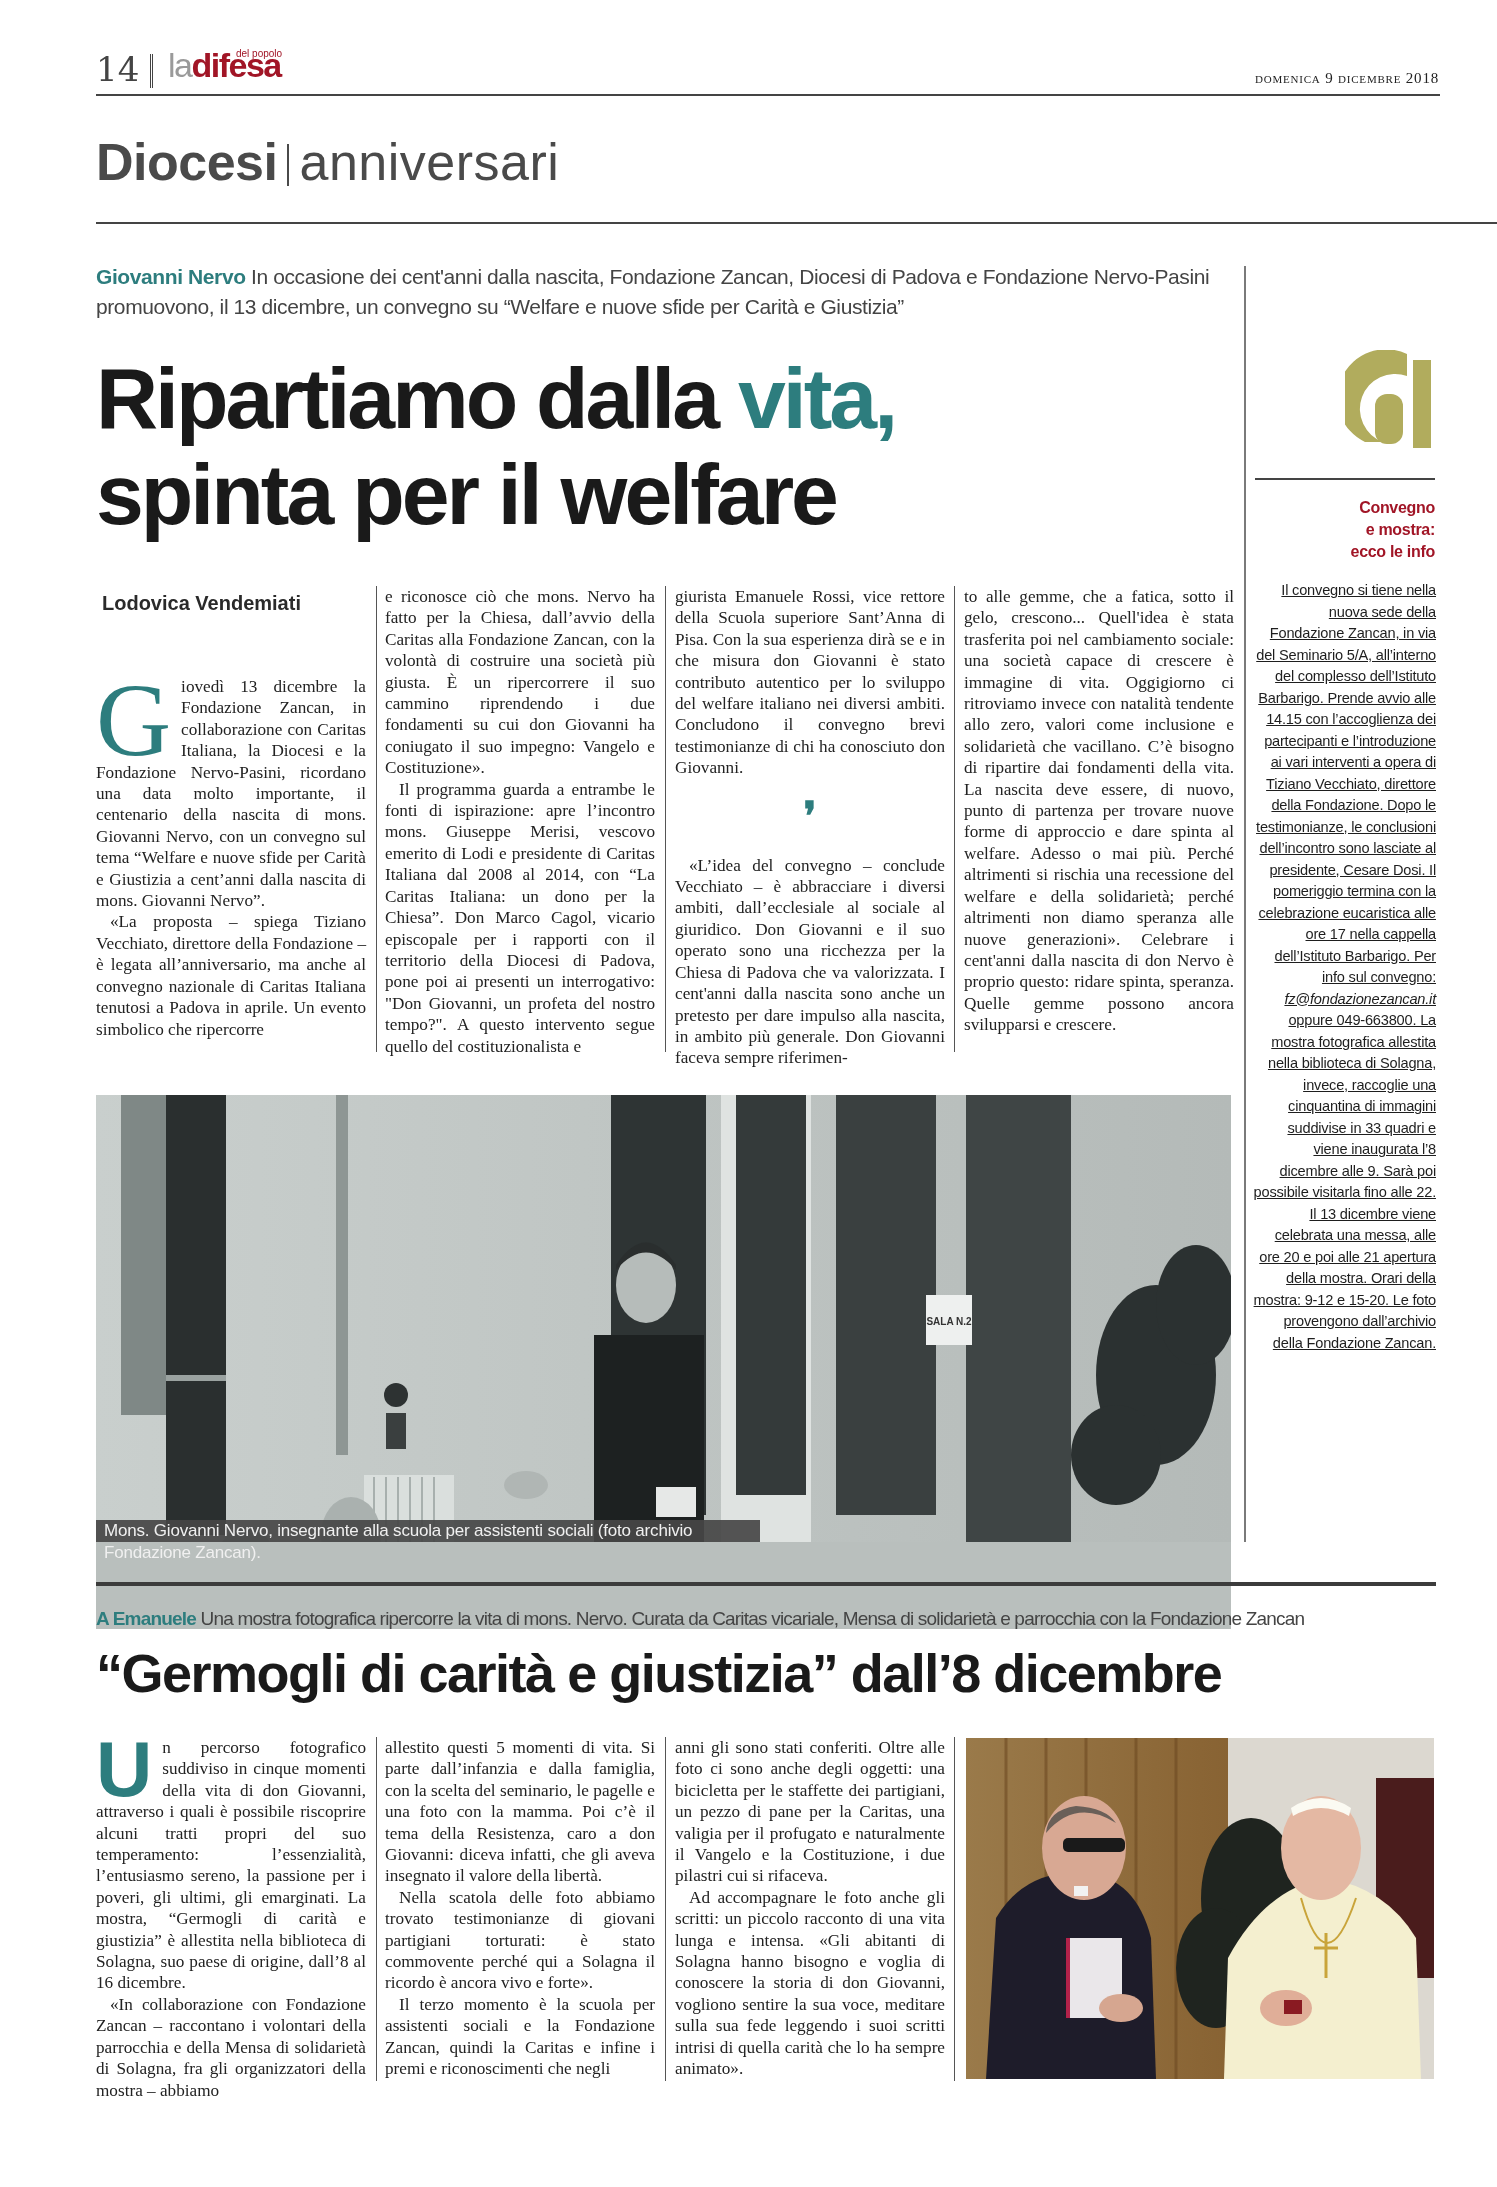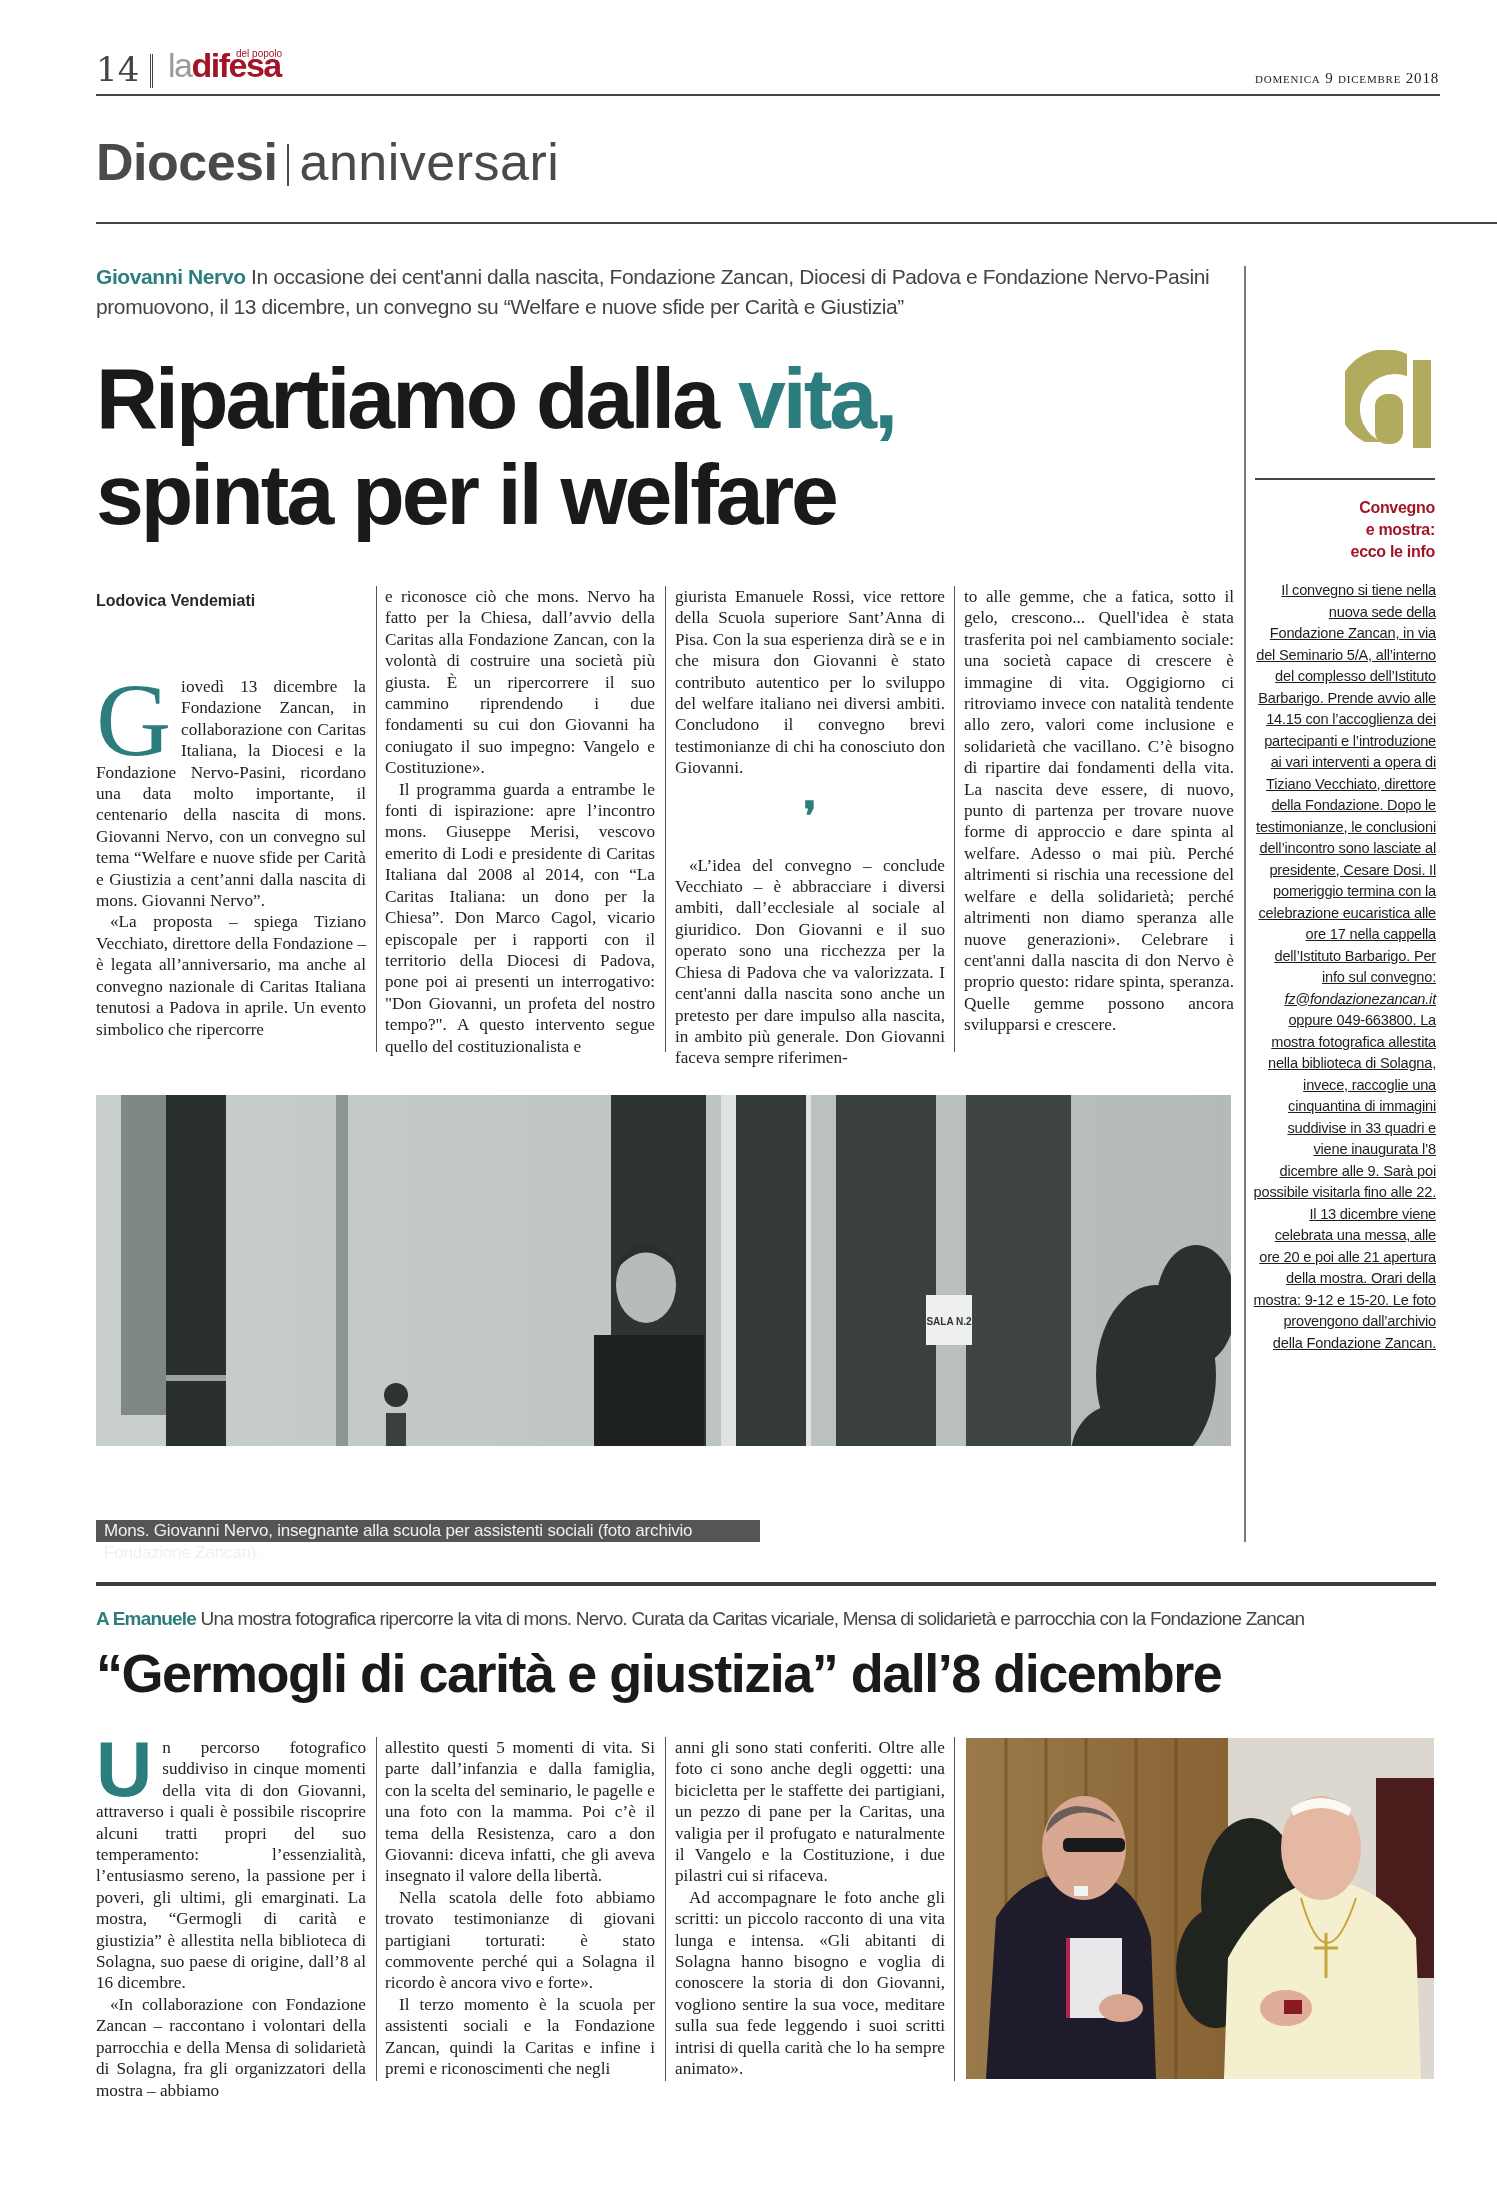--- a/index.html
+++ b/index.html
@@ -22,34 +22,34 @@
   .section b { font-weight: bold; color: #4a4a4a; letter-spacing: -0.5px; }
   .section .sep { display: inline-block; width: 2px; height: 42px; background: #4a4a4a; margin: 0 10px; vertical-align: -6px; }
   .section .sub { font-weight: normal; letter-spacing: 0.5px; }
   .rule-section { left: 96px; top: 222px; width: 1401px; height: 2px; background: #444; }
 
   
   .kicker { left: 96px; top: 262px; width: 1120px; font-family: "Liberation Sans", sans-serif; font-size: 21px; line-height: 30px; color: #444; letter-spacing: -0.4px; }
   .kicker .tag { color: #2d7d7e; font-weight: bold; }
   .headline { left: 96px; top: 350px; width: 1130px; font-family: "Liberation Sans", sans-serif; font-weight: bold; font-size: 86px; line-height: 96px; letter-spacing: -3px; color: #1a1a1a; }
   .headline .accent { color: #2d7d7e; }
-  .byline { left: 96px; top: 592px; font-family: "Liberation Sans", sans-serif; font-weight: bold; font-size: 16px; color: #2a2a2a; }
+  .byline { left: 102px; top: 592px; font-family: "Liberation Sans", sans-serif; font-weight: bold; font-size: 20px; color: #2a2a2a; }
 
   .col { font-family: "Liberation Serif", serif; font-size: 17.2px; line-height: 21.4px; text-align: justify; hyphens: auto; color: #222; }
   .col p { text-indent: 0; }
   .col p + p { text-indent: 14px; }
   .col-rule { width: 1px; background: #555; }
 
   .dropcap { float: left; font-family: "Liberation Serif", serif; color: #2d7d7e; font-size: 104px; line-height: 80px; margin: 4px 10px 0 0; }
   .dropcap-u { float: left; font-family: "Liberation Sans", sans-serif; font-weight: bold; color: #2d7d7e; font-size: 78px; line-height: 60px; margin: 2px 10px 0 0; }
 
   .pilcrow { text-align: center; color: #2d7d7e; font-family: "Liberation Serif", serif; font-weight: bold; font-size: 40px; line-height: 60px; margin: 8px 0; }
 
   
-  .photo1 { left: 96px; top: 1095px; width: 1135px; height: 351px; overflow: hidden; background: #b9bfbd; }
+  .photo1 { left: 96px; top: 1095px; width: 1135px; height: 534px; overflow: hidden; background: #b9bfbd; }
   .caption1 { left: 96px; top: 1520px; width: 664px; height: 22px; background: rgba(70,70,70,0.92); color: #f0f0f0; font-family: "Liberation Sans", sans-serif; font-size: 17px; line-height: 22px; padding-left: 8px; letter-spacing: -0.2px; }
 
   
   .sidebar-rule-v { left: 1244px; top: 266px; width: 2px; height: 1276px; background: #7a7a7a; }
   .sb-logo { left: 1345px; top: 350px; width: 90px; height: 100px; }
   .sb-rule { left: 1255px; top: 478px; width: 180px; height: 2px; background: #444; }
   .sb-title { left: 1255px; top: 497px; width: 180px; text-align: right; font-family: "Liberation Sans", sans-serif; font-weight: bold; font-size: 16px; line-height: 22px; color: #a11526; letter-spacing: -0.3px; }
   .sb-body { left: 1252px; top: 580px; width: 184px; text-align: right; font-family: "Liberation Sans", sans-serif; font-size: 14.6px; line-height: 21.5px; color: #1e1e1e; letter-spacing: -0.2px; text-decoration: underline; }
   .sb-body .mail { font-style: italic; }
 

